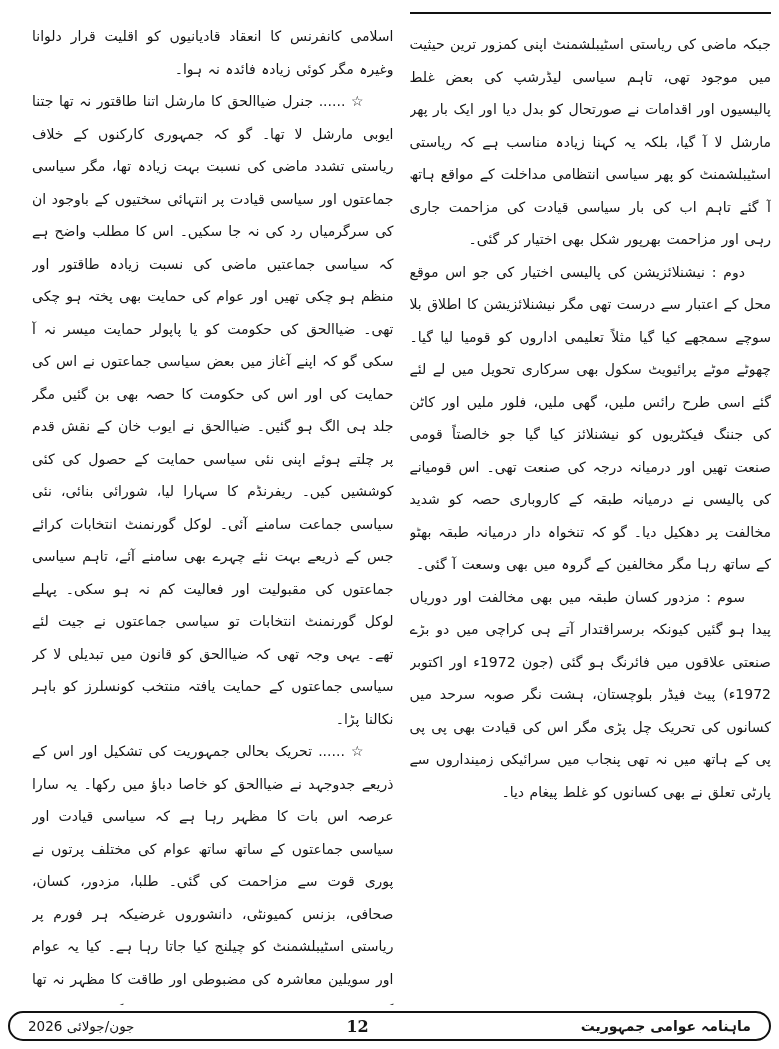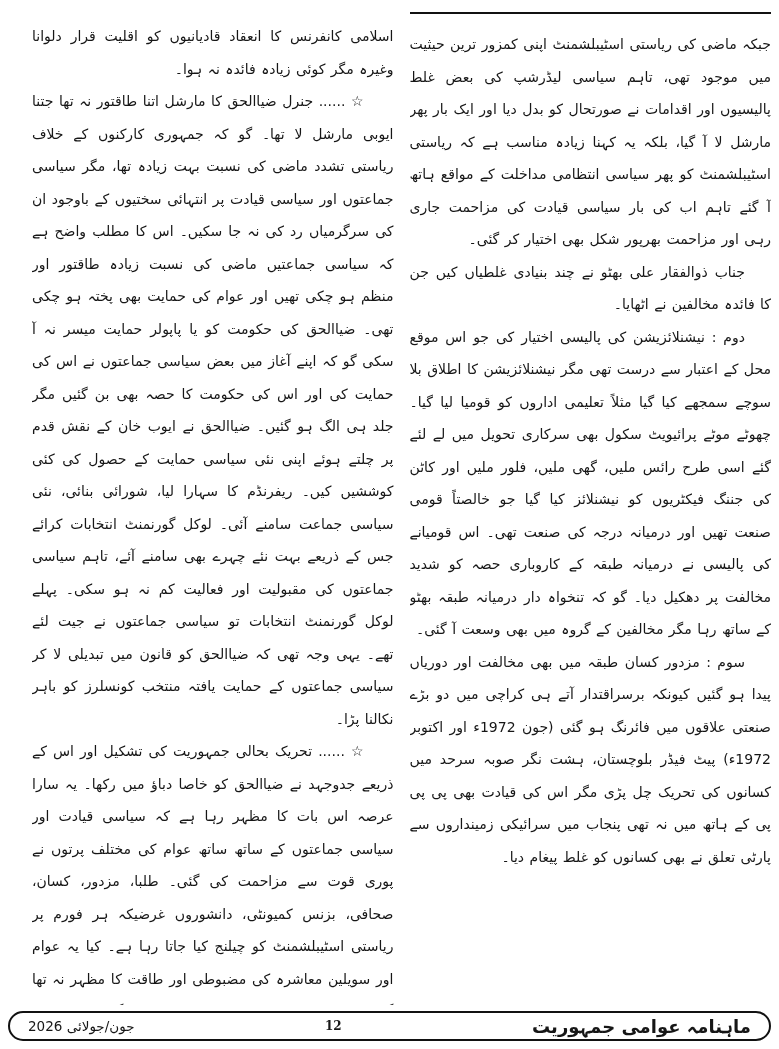--- a/index.html
+++ b/index.html
@@ -59,42 +59,41 @@
     border-radius: 16px;
     display: flex;
     align-items: center;
     justify-content: space-between;
     direction: rtl;
     padding: 0 18px;
     box-sizing: border-box;
   }
   .footer .mag-title {
     font-weight: bold;
-    font-size: 18px;
+    font-size: 14px;
   }
   .footer .page-num {
     font-family: "DejaVu Serif", serif;
     font-weight: bold;
-    font-size: 12px;
+    font-size: 16px;
   }
   .footer .issue-date {
     font-size: 13.5px;
   }
 </style>
 </head>
 <body>
 
 <div class="page">
 
   <div class="columns">
 
     <div class="col col-right">
       <div class="top-rule"></div>
       <p class="cont">جبکہ ماضی کی ریاستی اسٹیبلشمنٹ اپنی کمزور ترین حیثیت میں موجود تھی، تاہم سیاسی لیڈرشپ کی بعض غلط پالیسیوں اور اقدامات نے صورتحال کو بدل دیا اور ایک بار پھر مارشل لا آ گیا، بلکہ یہ کہنا زیادہ مناسب ہے کہ ریاستی اسٹیبلشمنٹ کو پھر سیاسی انتظامی مداخلت کے مواقع ہاتھ آ گئے تاہم اب کی بار سیاسی قیادت کی مزاحمت جاری رہی اور مزاحمت بھرپور شکل بھی اختیار کر گئی۔</p>
-      <p class="ind">جناب ذوالفقار علی بھٹو نے چند بنیادی غلطیاں کیں جن کا فائدہ مخالفین نے اٹھایا۔</p>
       <p class="ind">دوم : نیشنلائزیشن کی پالیسی اختیار کی جو اس موقع محل کے اعتبار سے درست تھی مگر نیشنلائزیشن کا اطلاق بلا سوچے سمجھے کیا گیا مثلاً تعلیمی اداروں کو قومیا لیا گیا۔ چھوٹے موٹے پرائیویٹ سکول بھی سرکاری تحویل میں لے لئے گئے اسی طرح رائس ملیں، گھی ملیں، فلور ملیں اور کاٹن کی جننگ فیکٹریوں کو نیشنلائز کیا گیا جو خالصتاً قومی صنعت تھیں اور درمیانہ درجہ کی صنعت تھی۔ اس قومیانے کی پالیسی نے درمیانہ طبقہ کے کاروباری حصہ کو شدید مخالفت پر دھکیل دیا۔ گو کہ تنخواہ دار درمیانہ طبقہ بھٹو کے ساتھ رہا مگر مخالفین کے گروہ میں بھی وسعت آ گئی۔</p>
       <p class="ind">سوم : مزدور کسان طبقہ میں بھی مخالفت اور دوریاں پیدا ہو گئیں کیونکہ برسراقتدار آتے ہی کراچی میں دو بڑے صنعتی علاقوں میں فائرنگ ہو گئی (جون 1972ء اور اکتوبر 1972ء) پیٹ فیڈر بلوچستان، ہشت نگر صوبہ سرحد میں کسانوں کی تحریک چل پڑی مگر اس کی قیادت بھی پی پی پی کے ہاتھ میں نہ تھی پنجاب میں سرائیکی زمینداروں سے پارٹی تعلق نے بھی کسانوں کو غلط پیغام دیا۔</p>
 
     </div>
 
     <div class="col col-left">
       <p class="cont">اسلامی کانفرنس کا انعقاد قادیانیوں کو اقلیت قرار دلوانا وغیرہ مگر کوئی زیادہ فائدہ نہ ہوا۔</p>
       <p class="star">☆ ...... جنرل ضیاالحق کا مارشل اتنا طاقتور نہ تھا جتنا ایوبی مارشل لا تھا۔ گو کہ جمہوری کارکنوں کے خلاف ریاستی تشدد ماضی کی نسبت بہت زیادہ تھا، مگر سیاسی جماعتوں اور سیاسی قیادت پر انتہائی سختیوں کے باوجود ان کی سرگرمیاں رد کی نہ جا سکیں۔ اس کا مطلب واضح ہے کہ سیاسی جماعتیں ماضی کی نسبت زیادہ طاقتور اور منظم ہو چکی تھیں اور عوام کی حمایت بھی پختہ ہو چکی تھی۔ ضیاالحق کی حکومت کو یا پاپولر حمایت میسر نہ آ سکی گو کہ اپنے آغاز میں بعض سیاسی جماعتوں نے اس کی حمایت کی اور اس کی حکومت کا حصہ بھی بن گئیں مگر جلد ہی الگ ہو گئیں۔ ضیاالحق نے ایوب خان کے نقش قدم پر چلتے ہوئے اپنی نئی سیاسی حمایت کے حصول کی کئی کوششیں کیں۔ ریفرنڈم کا سہارا لیا، شورائی بنائی، نئی سیاسی جماعت سامنے آئی۔ لوکل گورنمنٹ انتخابات کرائے جس کے ذریعے بہت نئے چہرے بھی سامنے آئے، تاہم سیاسی جماعتوں کی مقبولیت اور فعالیت کم نہ ہو سکی۔ پہلے لوکل گورنمنٹ انتخابات تو سیاسی جماعتوں نے جیت لئے تھے۔ یہی وجہ تھی کہ ضیاالحق کو قانون میں تبدیلی لا کر سیاسی جماعتوں کے حمایت یافتہ منتخب کونسلرز کو باہر نکالنا پڑا۔</p>
       <p class="star">☆ ...... تحریک بحالی جمہوریت کی تشکیل اور اس کے ذریعے جدوجہد نے ضیاالحق کو خاصا دباؤ میں رکھا۔ یہ سارا عرصہ اس بات کا مظہر رہا ہے کہ سیاسی قیادت اور سیاسی جماعتوں کے ساتھ ساتھ عوام کی مختلف پرتوں نے پوری قوت سے مزاحمت کی گئی۔ طلبا، مزدور، کسان، صحافی، بزنس کمیونٹی، دانشوروں غرضیکہ ہر فورم پر ریاستی اسٹیبلشمنٹ کو چیلنج کیا جاتا رہا ہے۔ کیا یہ عوام اور سویلین معاشرہ کی مضبوطی اور طاقت کا مظہر نہ تھا گو کہ بڑی کامیابیاں حاصل نہ ہو سکیں، مگر یہ بھی سچ نہیں ہے کہ ساری معاشرتی انجینئرنگ ریاستی اسٹیبلشمنٹ کے ہاتھ میں تھی۔</p>
 

